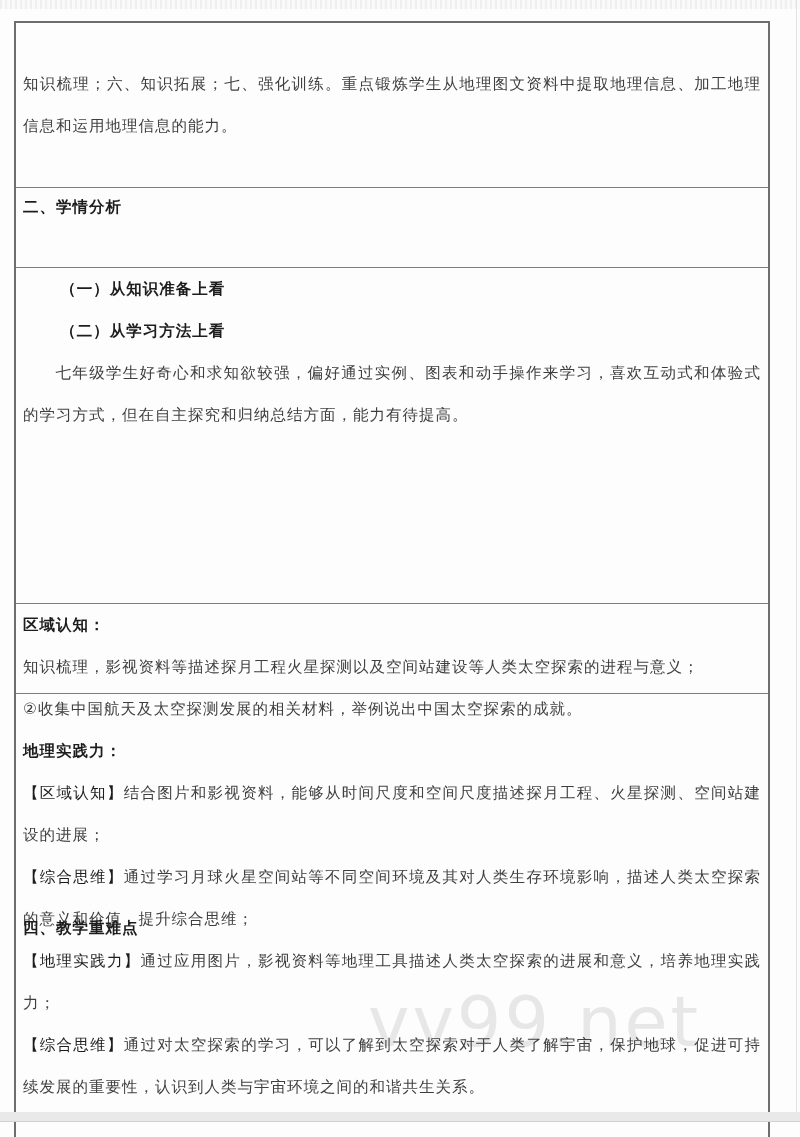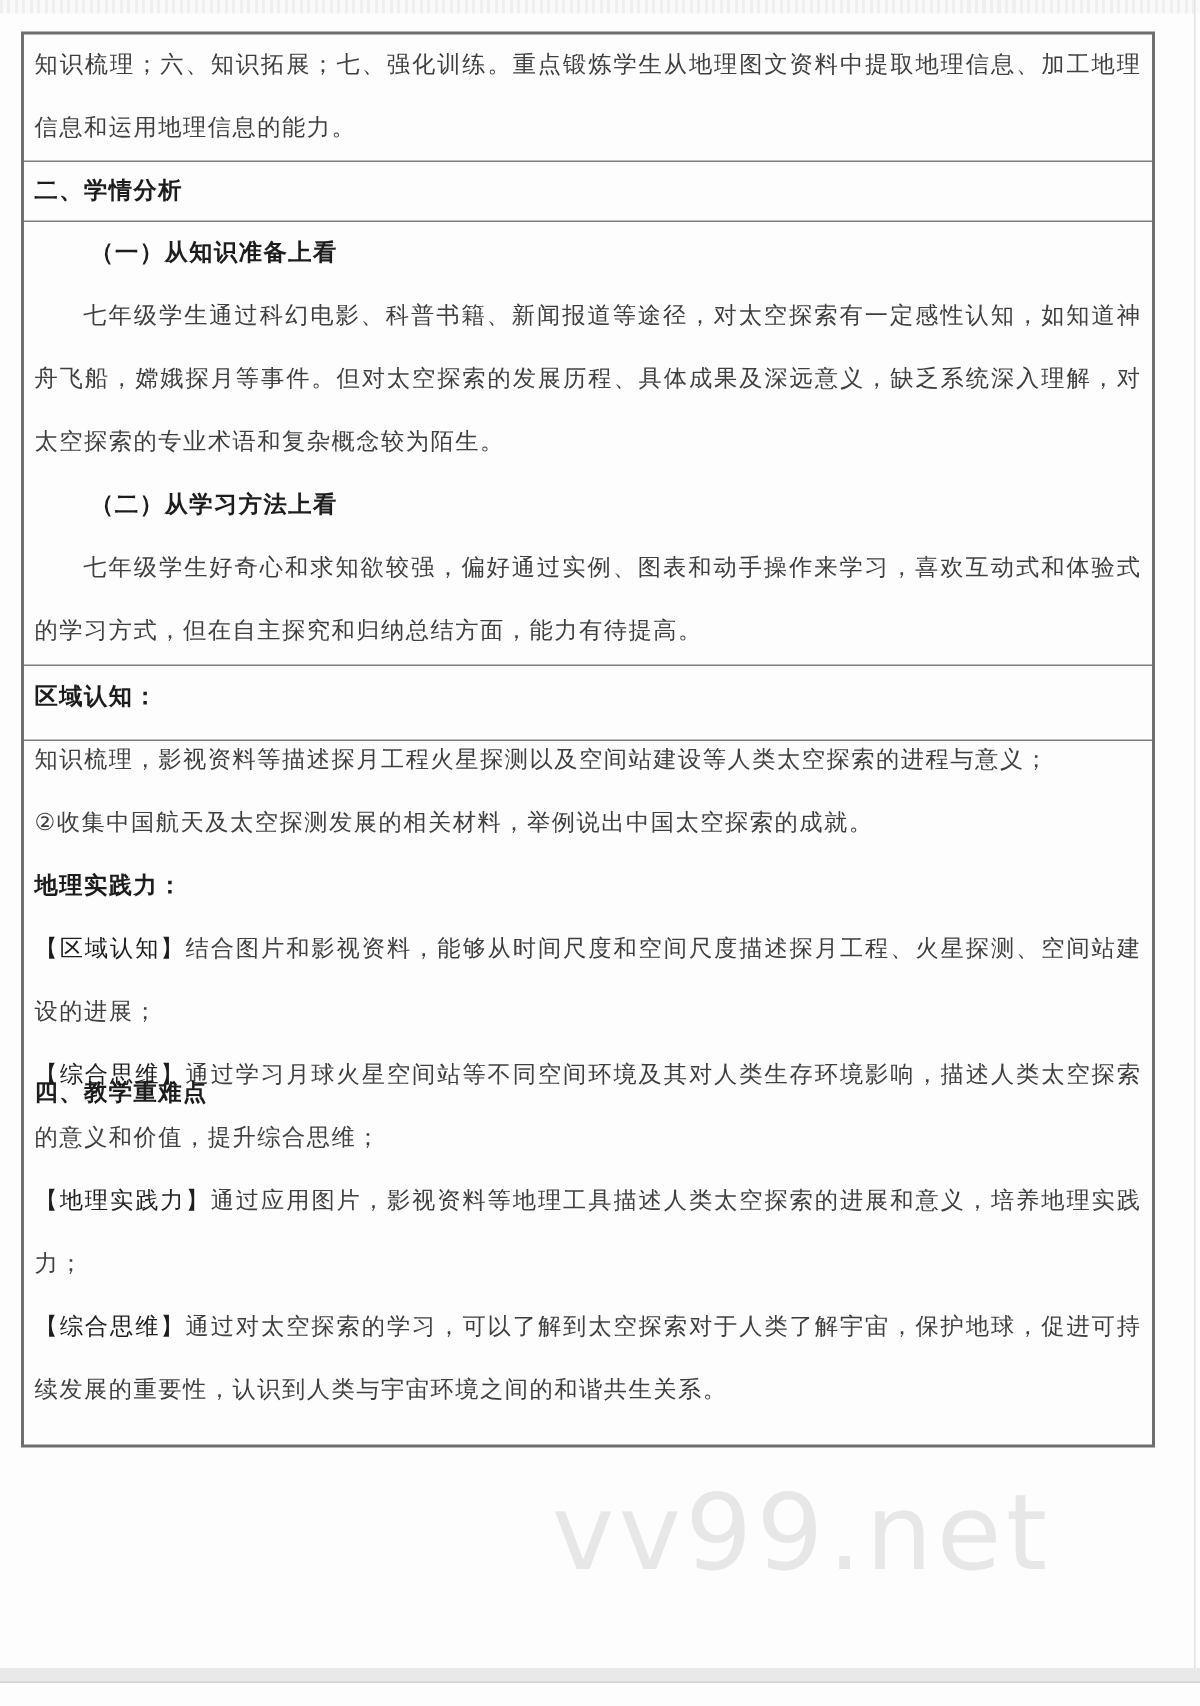--- a/index.html
+++ b/index.html
@@ -29,21 +29,21 @@
   .page-gap {
     position: absolute; left: 0; top: 1112px; width: 800px; height: 10px;
     background: #e9e9e9; border-bottom: 1px solid #d2d2d2; z-index: 2;
   }
   .doc-table {
     position: absolute; left: 14px; top: 21px; width: 756px;
     border: 2px solid #6e6e6e;
     background: transparent;
     z-index: 1;
   }
-  .row { width: 100%; background: transparent; }
+  .row { width: 100%; background: transparent; margin-top: 40px; }
   .row + .row { border-top: 1px solid #7d7d7d; }
   .row.body { padding: 0 7px; }
   .row.header {
     display: flex; align-items: center; padding-left: 7px;
     font-weight: bold; font-size: 15.5px; color: #1d1d1d; letter-spacing: 1px;
   }
   
   .row:nth-child(1) { height: 84px; }
   .row:nth-child(2) { height: 40px; text-align: right; }
   .row:nth-child(3) { height: 296px; }
@@ -70,21 +70,20 @@
 
 <div class="doc-table" id="doc-table">
     <div class="row body">
       <p>知识梳理；六、知识拓展；七、强化训练。重点锻炼学生从地理图文资料中提取地理信息、加工地理信息和运用地理信息的能力。</p>
     </div>
     <div class="row header">
       <span>二、学情分析</span>
     </div>
     <div class="row body">
       <p class="bold indent-sub">（一）从知识准备上看</p>
-      <p class="indent-body">七年级学生通过科幻电影、科普书籍、新闻报道等途径，对太空探索有一定感性认知，如知道神舟飞船，嫦娥探月等事件。但对太空探索的发展历程、具体成果及深远意义，缺乏系统深入理解，对太空探索的专业术语和复杂概念较为陌生。</p>
       <p class="bold indent-sub">（二）从学习方法上看</p>
       <p class="indent-body">七年级学生好奇心和求知欲较强，偏好通过实例、图表和动手操作来学习，喜欢互动式和体验式的学习方式，但在自主探究和归纳总结方面，能力有待提高。</p>
     </div>
     <div class="row body">
       <p class="bold">区域认知：</p>
       <p>知识梳理，影视资料等描述探月工程火星探测以及空间站建设等人类太空探索的进程与意义；</p>
       <p>②收集中国航天及太空探测发展的相关材料，举例说出中国太空探索的成就。</p>
       <p class="bold">地理实践力：</p>
       <p><span class="lead">【区域认知】</span><span>结合图片和影视资料，能够从时间尺度和空间尺度描述探月工程、火星探测、空间站建设的进展；</span></p>
       <p><span class="lead">【综合思维】</span><span>通过学习月球火星空间站等不同空间环境及其对人类生存环境影响，描述人类太空探索的意义和价值，提升综合思维；</span></p>

